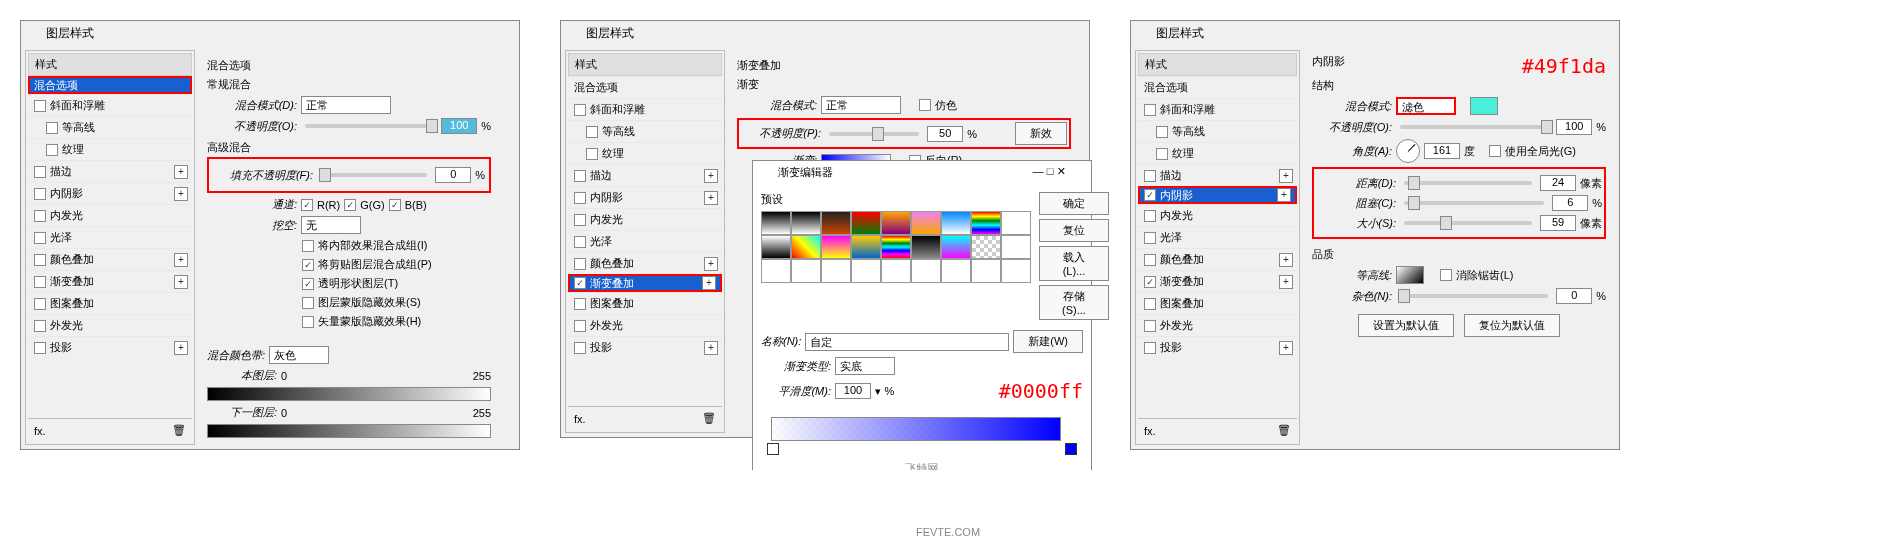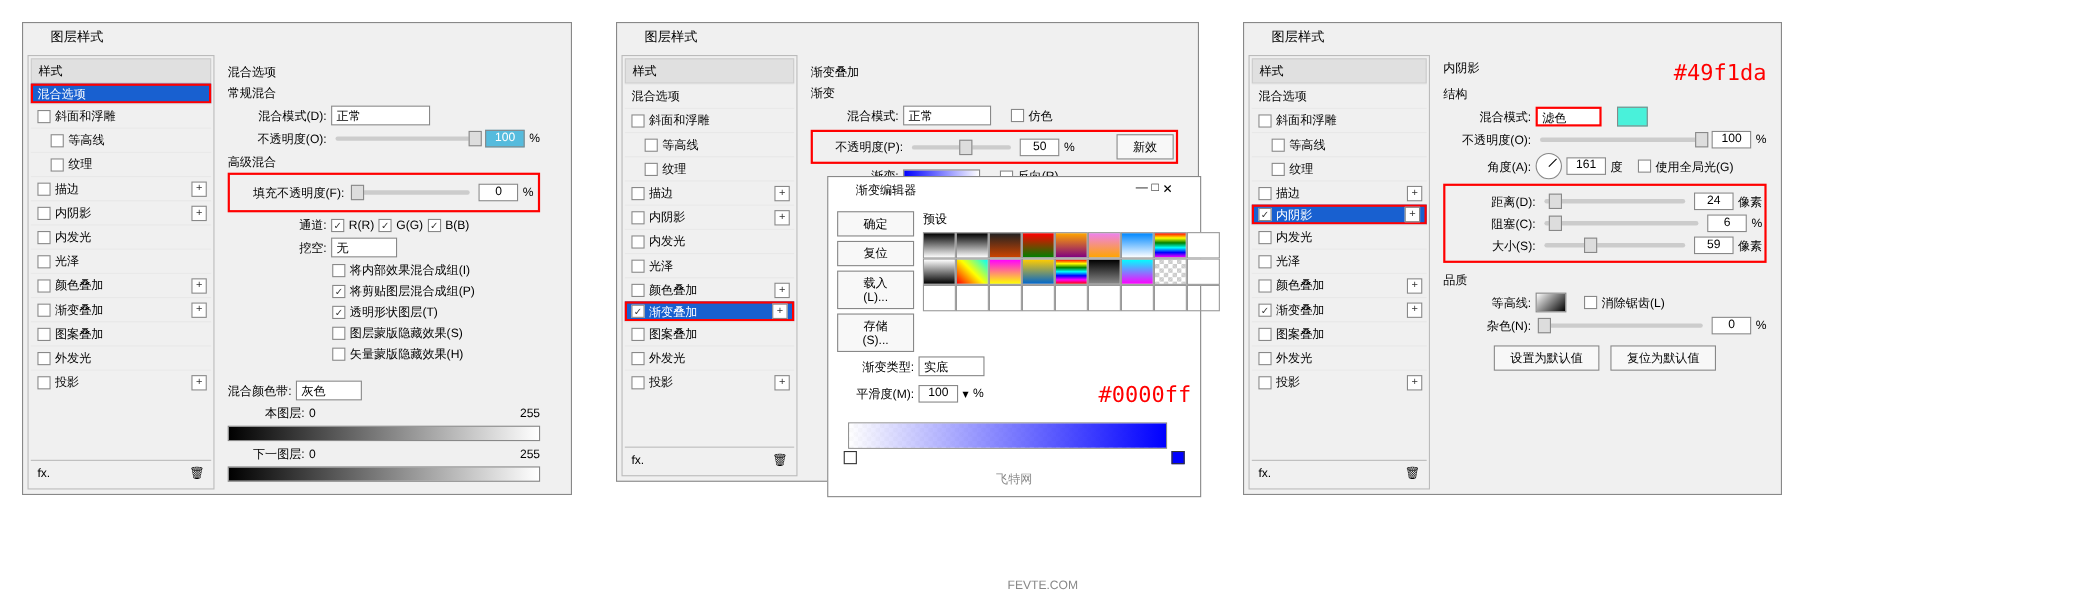--- a/index.html
+++ b/index.html
@@ -10,21 +10,21 @@
 .sidebar { width: 170px; border: 1px solid #bbb; margin: 4px; padding: 2px; background: #f0f0f0; }
 .shdr { background: #e0e0e0; padding: 3px 6px; border: 1px solid #ccc; }
 .srow { padding: 3px 6px; display: flex; align-items: center; gap: 4px; border-top: 1px solid #e8e8e8; position: relative; }
 .srow.sel { background: #1860d0; color: #fff; }
 .srow .plus { position: absolute; right: 4px; width: 14px; height: 14px; border: 1px solid #888; text-align: center; line-height: 12px; font-size: 10px; background: #fff; color: #333; }
 .cb { width: 12px; height: 12px; border: 1px solid #888; background: #fff; display: inline-block; }
 .cb.ck::after { content: "✓"; font-size: 9px; display: block; text-align: center; line-height: 10px; color: #333; }
 .panel { width: 300px; padding: 8px; }
 .sectitle { margin: 4px 0; }
 .row { display: flex; align-items: center; gap: 4px; margin: 4px 0; font-size: 11px; }
-.row label { text-align: right; }
+.row label { text-align: right; font-style: italic; }
 .sel { border: 1px solid #888; background: #fff; padding: 1px 4px; min-width: 60px; height: 18px; }
 .inp { border: 1px solid #888; background: #fff; width: 36px; height: 16px; text-align: center; }
 .slider { flex: 1; height: 4px; background: #ccc; position: relative; margin: 0 4px; border-radius: 2px; }
 .slider::after { content: ""; position: absolute; top: -5px; width: 10px; height: 12px; background: #ddd; border: 1px solid #888; }
 .slider.s100::after { right: -5px; }
 .slider.s50::after { left: 48%; }
 .slider.s0::after { left: -2px; }
 .slider.s30::after { left: 28%; }
 .slider.s5::after { left: 3%; }
 .redbox { border: 2px solid red; }
@@ -295,26 +295,20 @@
             <span>与图层对齐(I)</span>
           </div>
     </div>
   </div>
 </div>
 
 <div class="dialog" style="width:340px;position:absolute;left:192px;top:140px;background:#fff">
   <div class="dtitle" style="display:flex"><span>渐变编辑器</span><span style="margin-left:auto">—</span>&nbsp;<span>□</span>&nbsp;<span>✕</span></div>
   <div style="padding:8px">
     <div style="display:flex;gap:8px">
-      <div style="display:flex;flex-direction:column;gap:4px">
-        <div class="btn">确定</div>
-        <div class="btn">复位</div>
-        <div class="btn">载入(L)...</div>
-        <div class="btn">存储(S)...</div>
-      </div>
       <div style="flex:1">
         <div>预设</div>
         <div class="presetgrid" style="margin-top:4px">
           <div style="background:linear-gradient(#000,#fff)"></div>
               <div style="background:linear-gradient(#000,transparent)" class="checker"></div>
               <div style="background:linear-gradient(#222,#c40)"></div>
               <div style="background:linear-gradient(red,green)"></div>
               <div style="background:linear-gradient(orange,purple)"></div>
               <div style="background:linear-gradient(violet,orange)"></div>
               <div style="background:linear-gradient(#08f,#fff)"></div>
@@ -333,21 +327,32 @@
               <div></div>
               <div></div>
               <div></div>
               <div></div>
               <div></div>
               <div></div>
               <div></div>
               <div></div>
         </div>
       </div>
-    </div>
+      <div style="display:flex;flex-direction:column;gap:4px">
+        <div class="btn">确定</div>
+        <div class="btn">复位</div>
+        <div class="btn">载入(L)...</div>
+        <div class="btn">存储(S)...</div>
+      </div>
+    </div>
+    <div class="row" style="margin-top:10px">
+          <label>名称(N):</label>
+          <div class="sel" style="flex:1">自定</div>
+          <div class="btn" style="min-width:60px">新建(W)</div>
+        </div>
     <div class="row">
           <label style="width:70px">渐变类型:</label>
           <div class="sel">实底</div>
         </div>
     <div class="row">
           <label style="width:70px">平滑度(M):</label>
           <div class="inp">100</div>
           <span>▾</span>
           <span>%</span>
       <span class="redtext" style="margin-left:auto">#0000ff</span>

